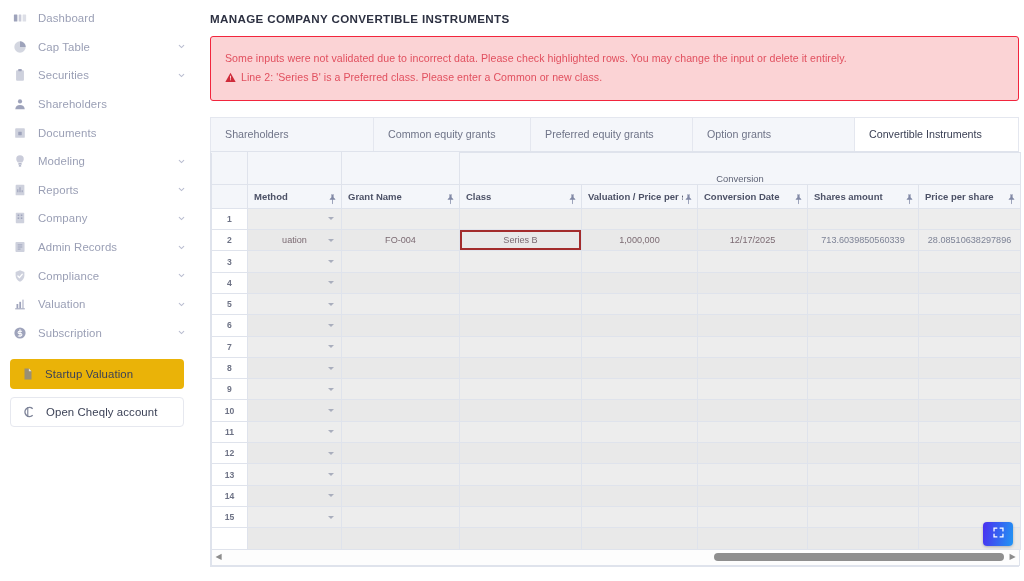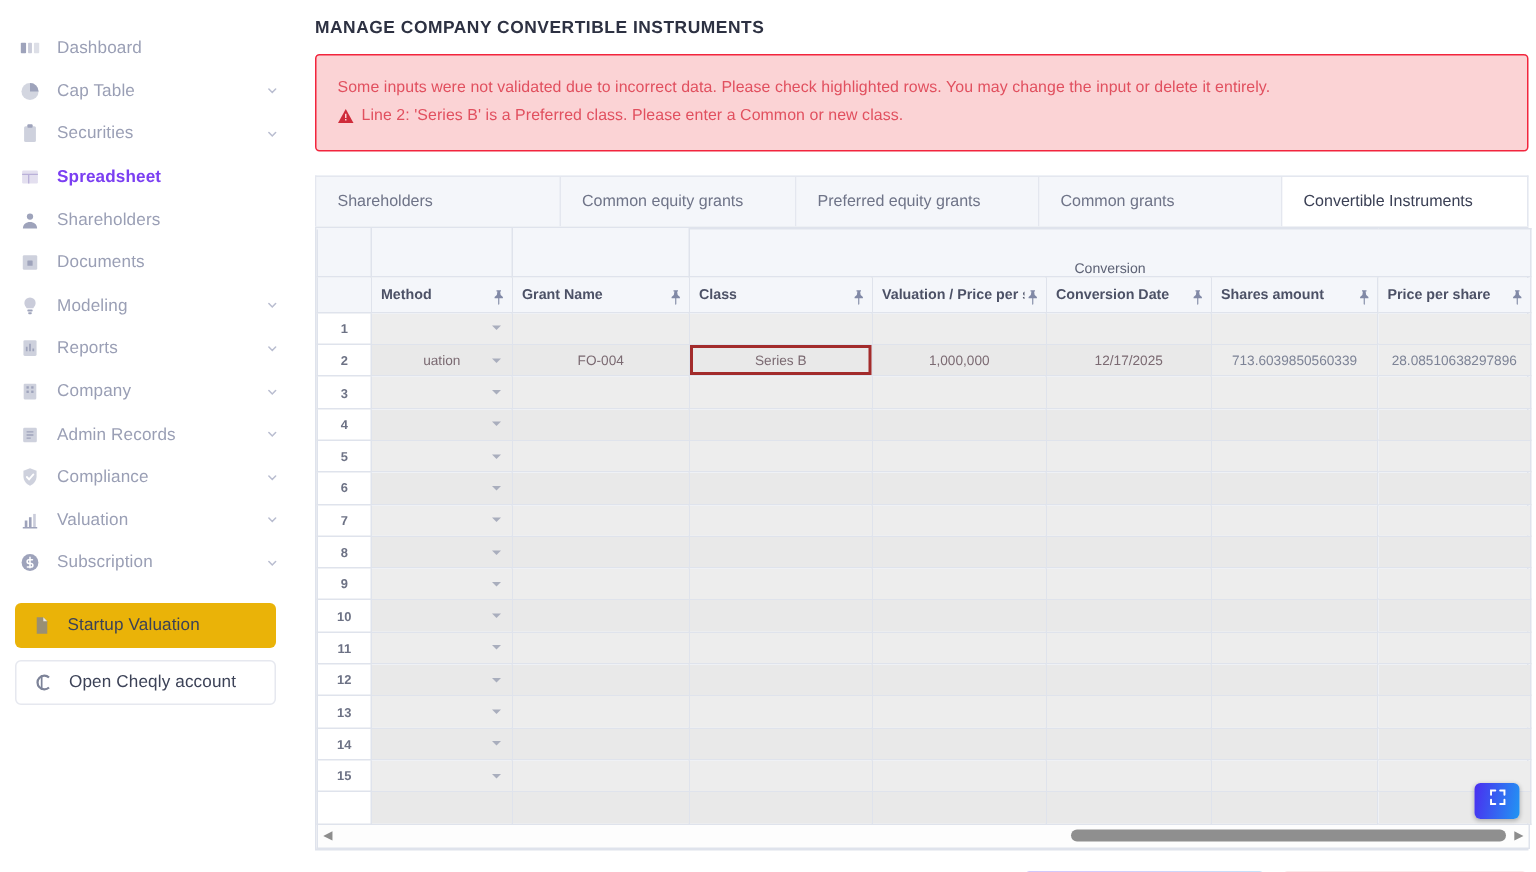--- a/index.html
+++ b/index.html
@@ -8,21 +8,21 @@
     background: #ffffff;
     font-family: "Liberation Sans", sans-serif;
     overflow: hidden;
   }
   .app { display: flex; width: 1024px; height: 581px; background:#fff; }
 
   
   .sidebar {
     width: 200px; height: 530px;
     background: #ffffff;
-    padding-top: 18px;
+    padding-top: 4px;
     flex: 0 0 200px;
     position: relative;
   }
   .nav-item {
     display: flex; align-items: center;
     height: 28.6px;
     padding: 0 14px 0 12px;
     cursor: pointer;
     position: relative;
   }
@@ -294,29 +294,20 @@
               <rect x="6" y="1" width="4" height="2.6" rx=".7"></rect>
             </svg>
           </span>
           <span class="nav-label">Securities</span>
           <span class="chev">
             <svg viewBox="0 0 12 12" width="9" height="9" fill="none" stroke="currentColor" stroke-width="1.4" stroke-linecap="round">
               <path d="M3 4.5L6 7.5 9 4.5"></path>
             </svg>
           </span>
         </div>
-        <div class="nav-item active">
-          <span class="nav-icon">
-            <svg viewBox="0 0 16 16" width="14" height="14" fill="currentColor">
-              <rect x="2" y="3" width="12" height="10" rx="1" opacity=".4"></rect>
-              <path d="M2 6h12M7 6v7" stroke="currentColor" stroke-width="1" fill="none"></path>
-            </svg>
-          </span>
-          <span class="nav-label">Spreadsheet</span>
-        </div>
         <div class="nav-item">
           <span class="nav-icon">
             <svg viewBox="0 0 16 16" width="14" height="14" fill="currentColor">
               <circle cx="8" cy="5" r="2.4"></circle>
               <path d="M2.6 14c0-3 2.4-4.8 5.4-4.8S13.4 11 13.4 14z"></path>
             </svg>
           </span>
           <span class="nav-label">Shareholders</span>
         </div>
         <div class="nav-item">
@@ -478,21 +469,21 @@
         <div class="tab">
           <span>Shareholders</span>
         </div>
         <div class="tab">
           <span>Common equity grants</span>
         </div>
         <div class="tab">
           <span>Preferred equity grants</span>
         </div>
         <div class="tab">
-          <span>Common grants</span>
+          <span>Option grants</span>
         </div>
         <div class="tab active">
           <span>Convertible Instruments</span>
         </div>
       </div>
 
     <div class="grid-wrap">
       <table class="grid">
         <colgroup>
           <col class="col-rownum">

